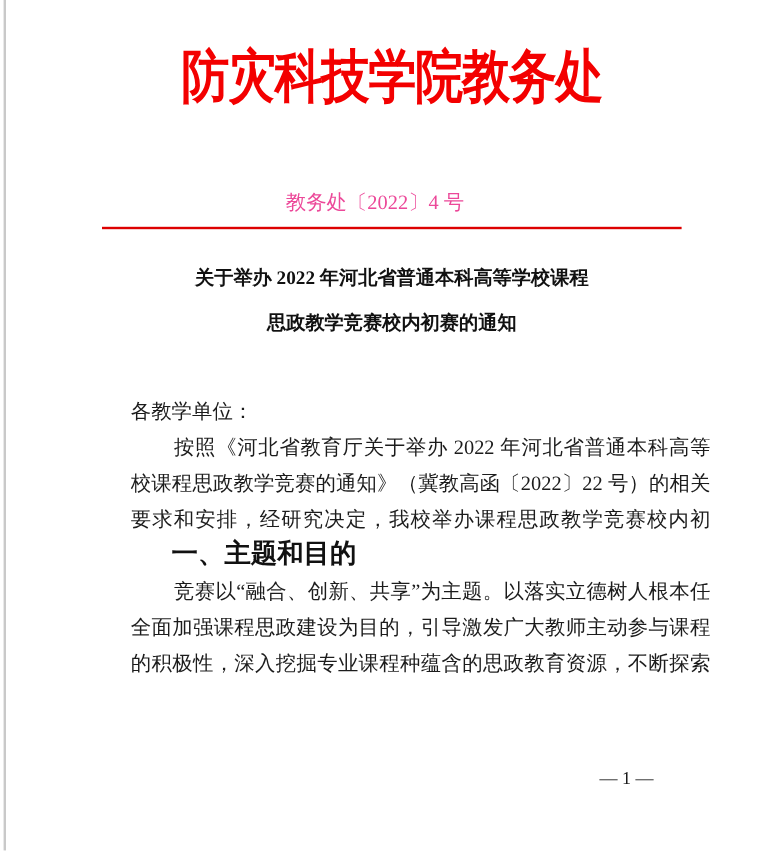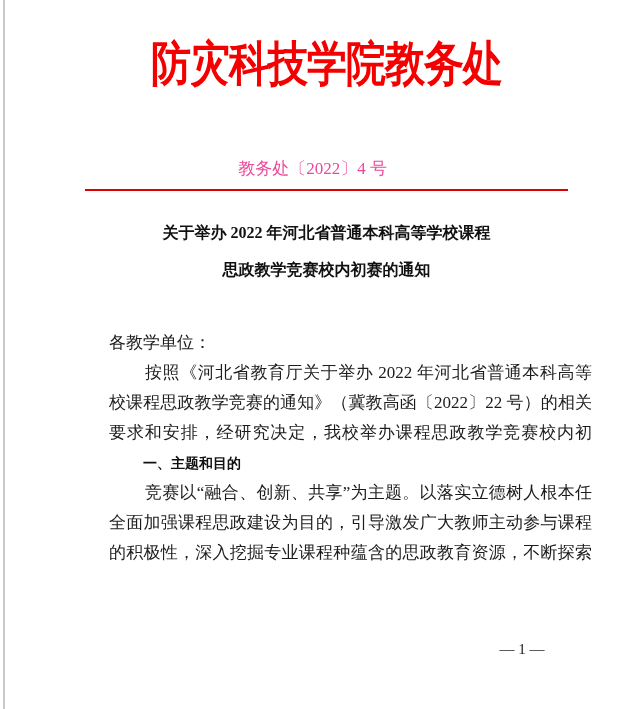--- a/index.html
+++ b/index.html
@@ -88,23 +88,23 @@
     text-justify: inter-character;
   }
   .jlines .line.plain-last {
     text-align-last: left;
   }
   .indent-first .line:first-child {
     text-indent: 36px;
   }
   .section-heading {
     height: 30px;
-    font-family: Liberation Sans, sans-serif;
+    font-family: Liberation Mono, monospace;
     font-weight: bold;
-    font-size: 14px;
+    font-size: 22px;
     line-height: 30px;
     text-indent: 34px;
     color: #111111;
   }
   .page-number {
     position: absolute;
     left: 473px;
     top: 639px;
     width: 98px;
     text-align: center;

